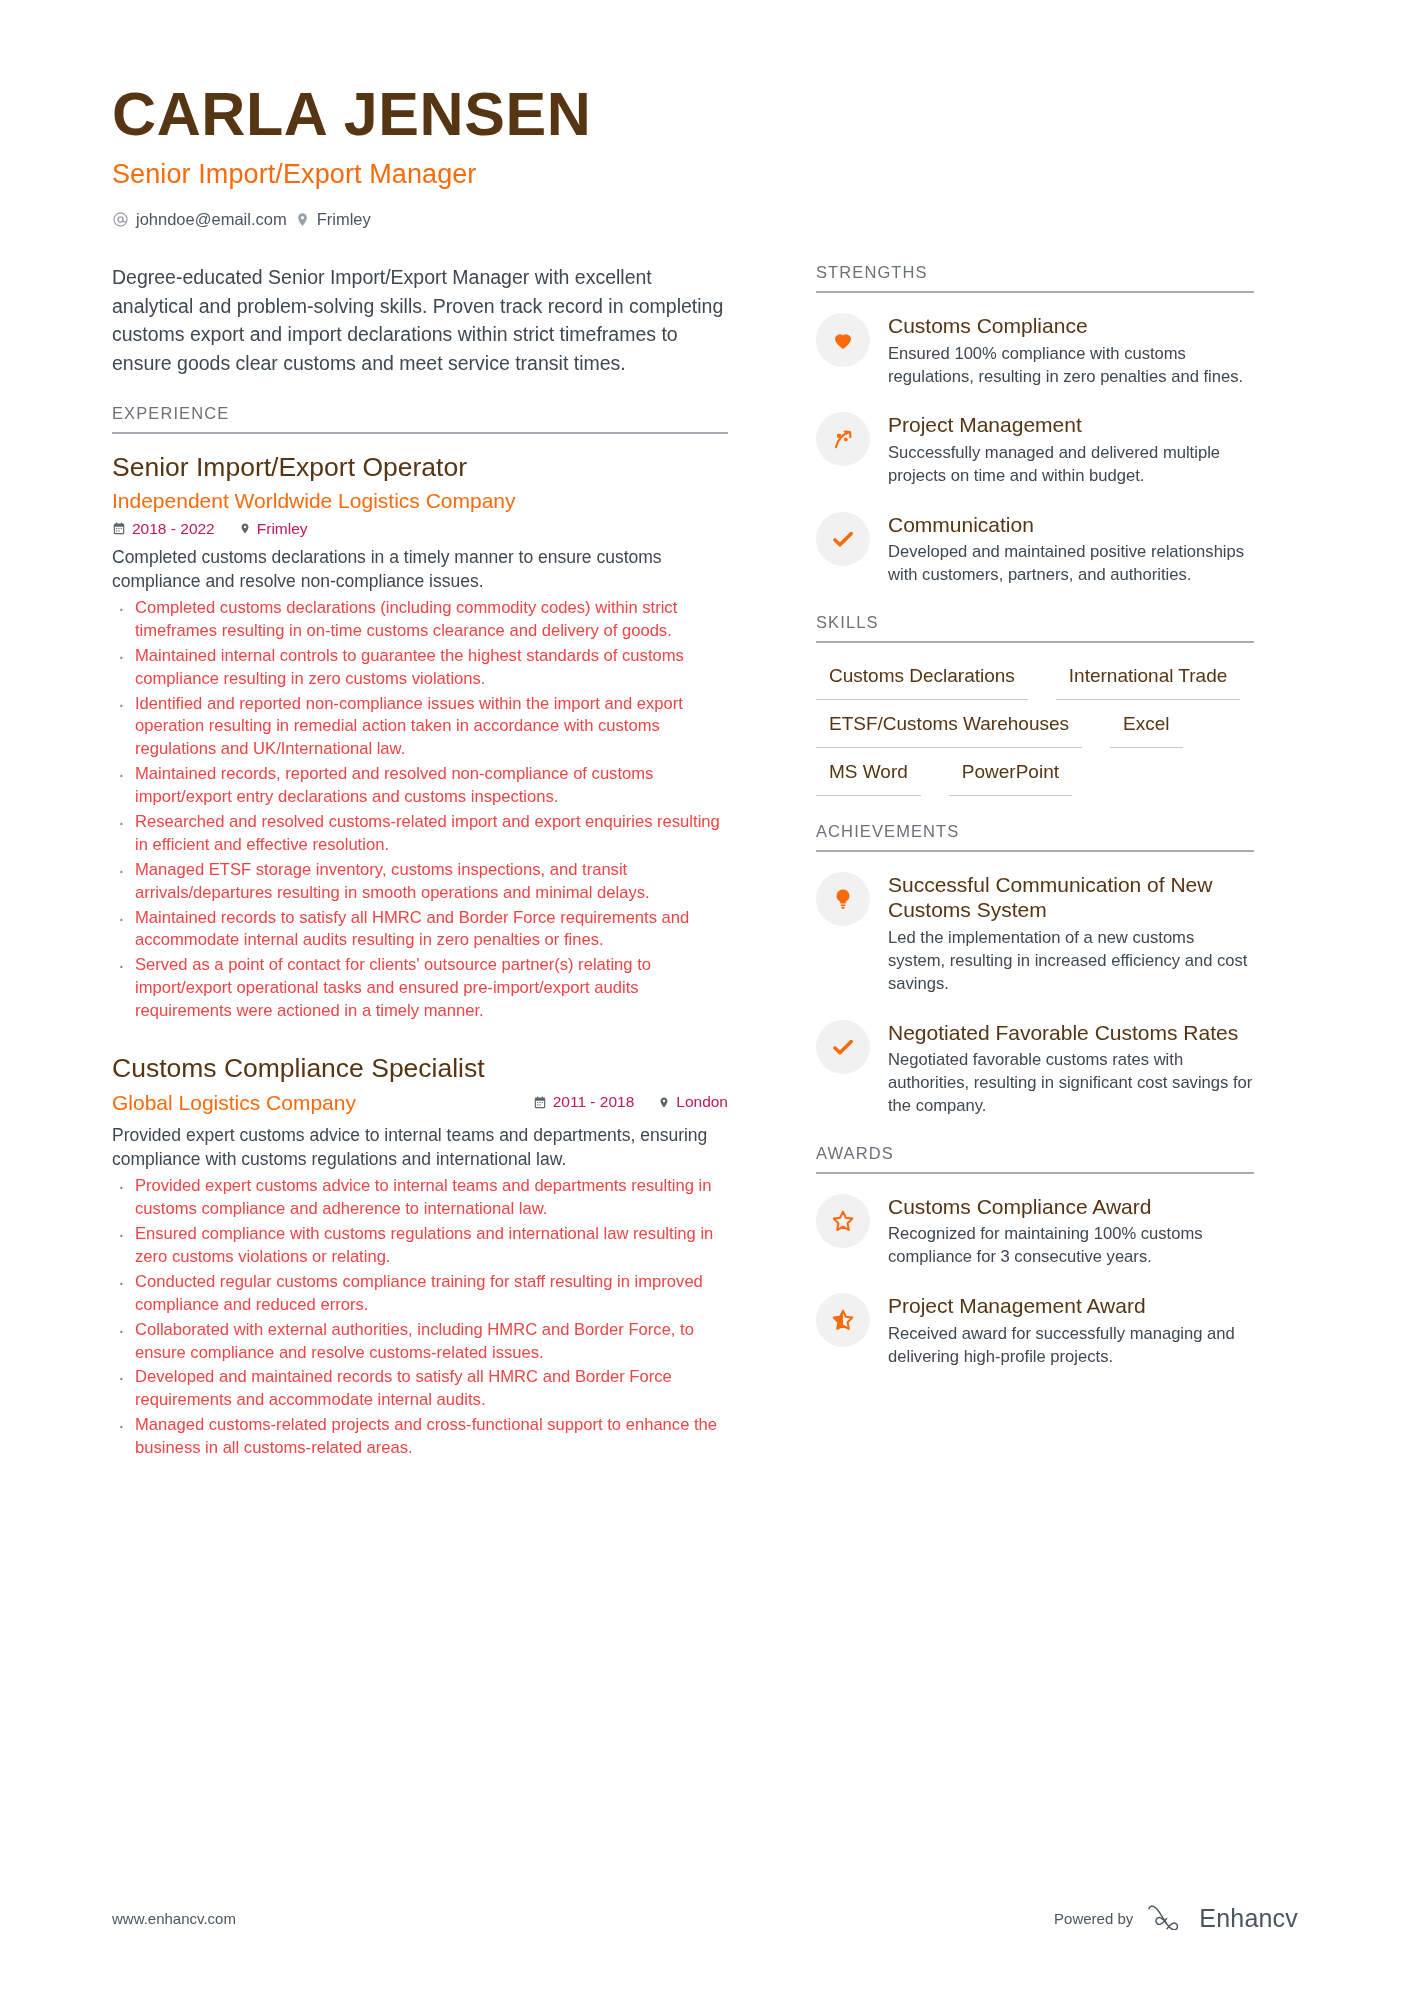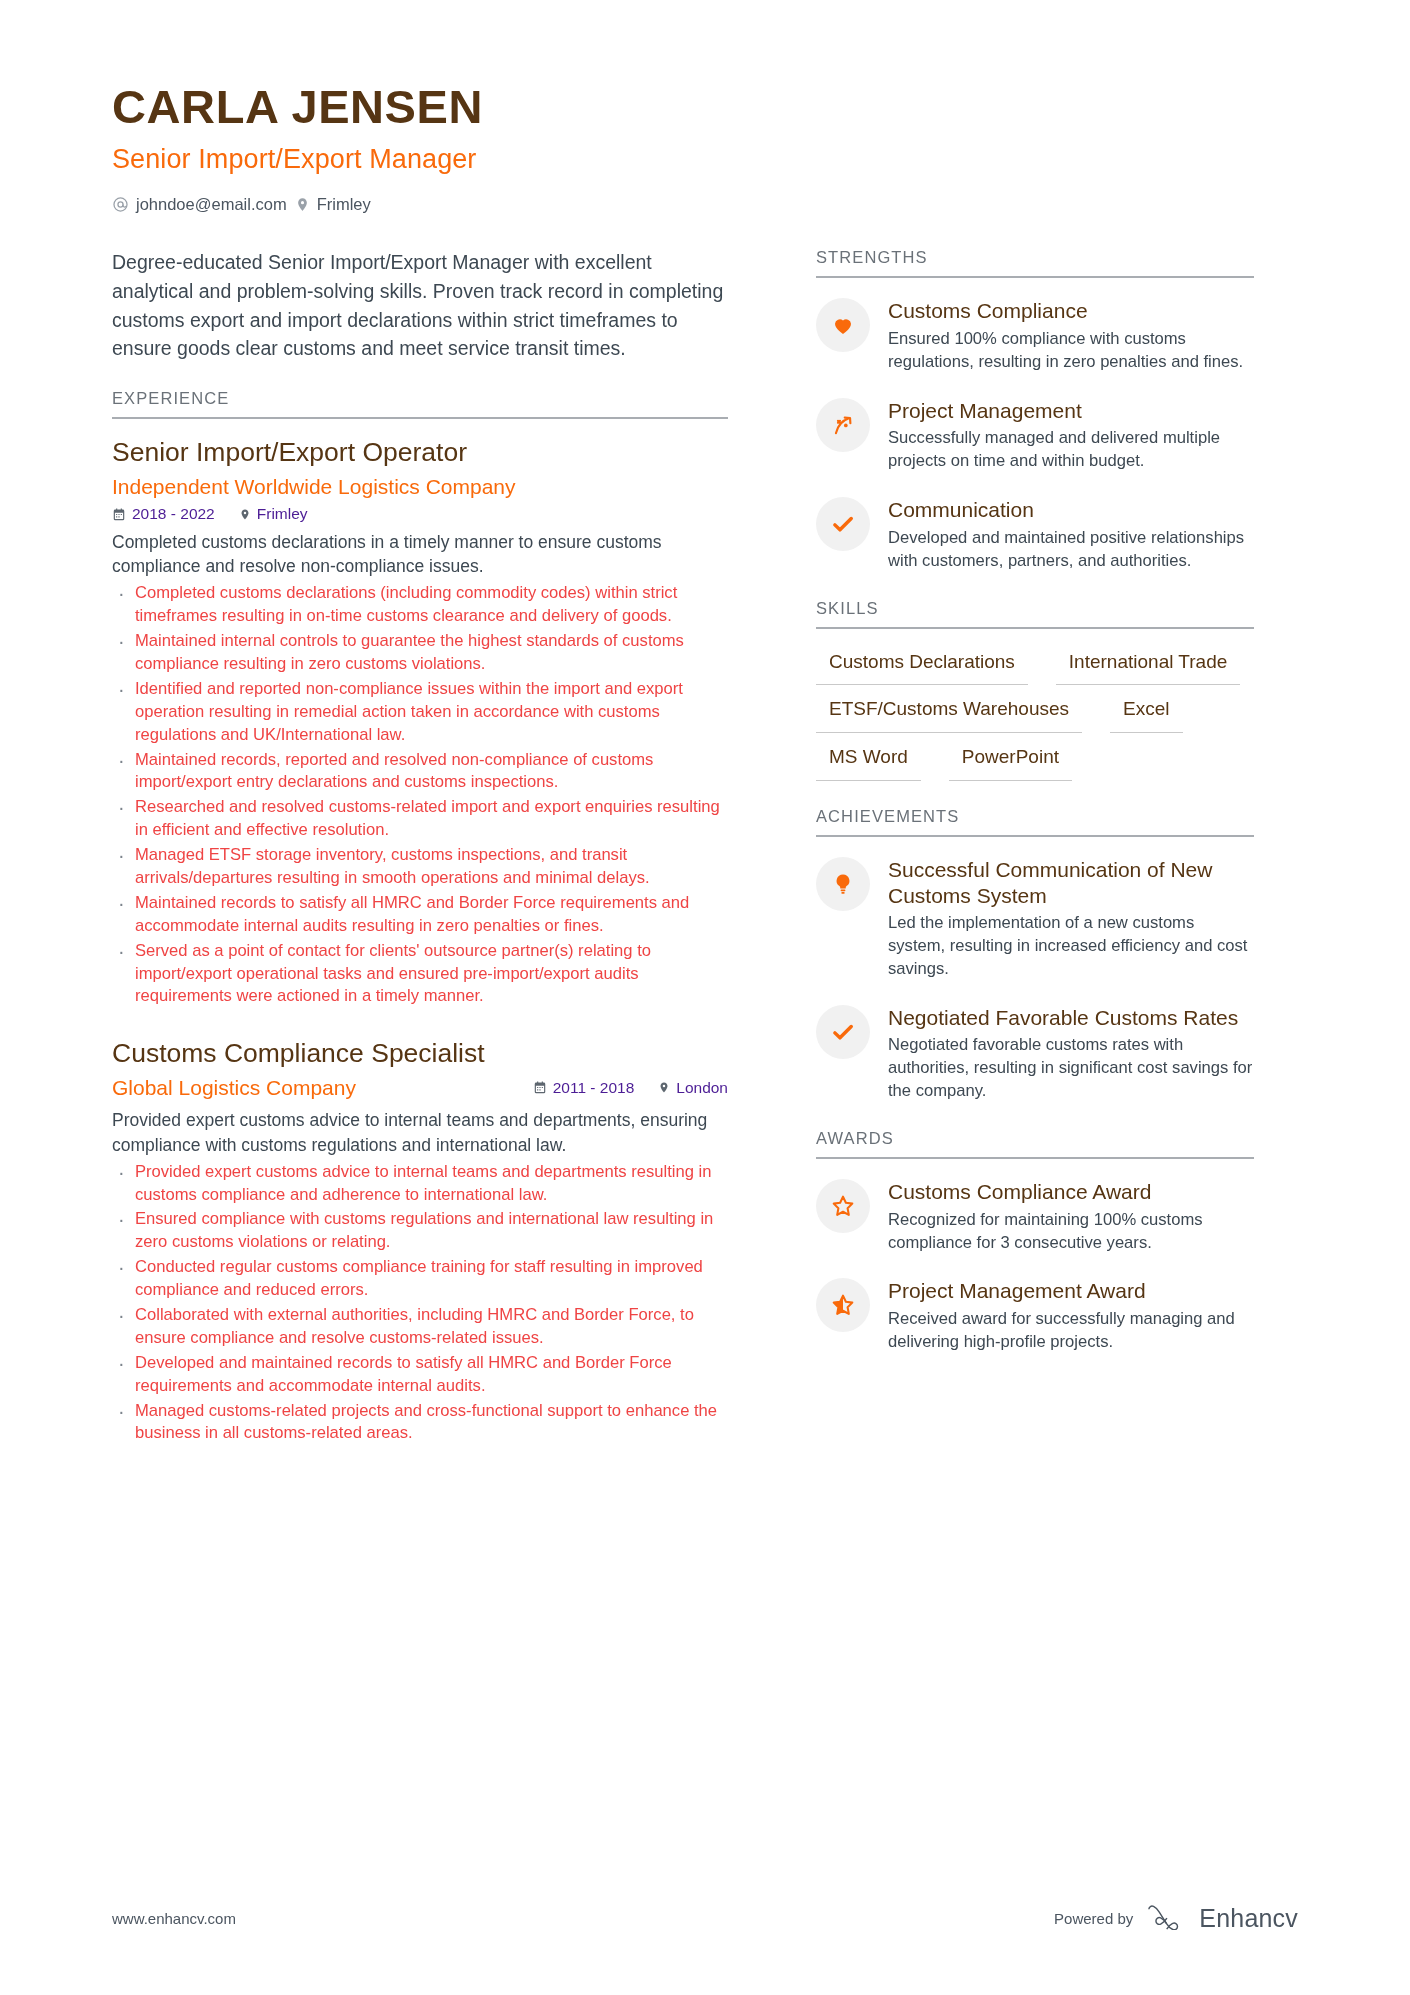--- a/index.html
+++ b/index.html
@@ -10,21 +10,21 @@
     font-family: "Liberation Sans", sans-serif;
     color: #3d4852;
     position: relative;
     overflow: hidden;
   }
   .page { width: 1410px; height: 1995px; position: relative; padding: 0; }
 
   
   .header { padding: 82px 0 0 112px; }
   .name {
-    font-size: 47px;
+    font-size: 61px;
     font-weight: bold;
     letter-spacing: 0.6px;
     color: #563513;
     line-height: 1.05;
   }
   .job-title {
     font-size: 27px;
     color: #f96a0b;
     margin-top: 13px;
     letter-spacing: 0.1px;
@@ -78,21 +78,21 @@
   .job-company {
     font-size: 21px;
     color: #f96a0b;
     line-height: 1.25;
   }
   .job-meta {
     display: flex;
     align-items: center;
     gap: 24px;
     font-size: 15.5px;
-    color: #4c1d95;
+    color: #be185d;
     margin-top: 5px;
   }
   .job-meta.inline { margin-top: 0; }
   .job-meta .mi { display: inline-flex; align-items: center; gap: 6px; }
   .job-meta .gi { color: #5d666f; display: inline-flex; }
   .job-desc {
     font-size: 17.5px;
     line-height: 1.38;
     color: #3d4852;
     margin-top: 7px;

